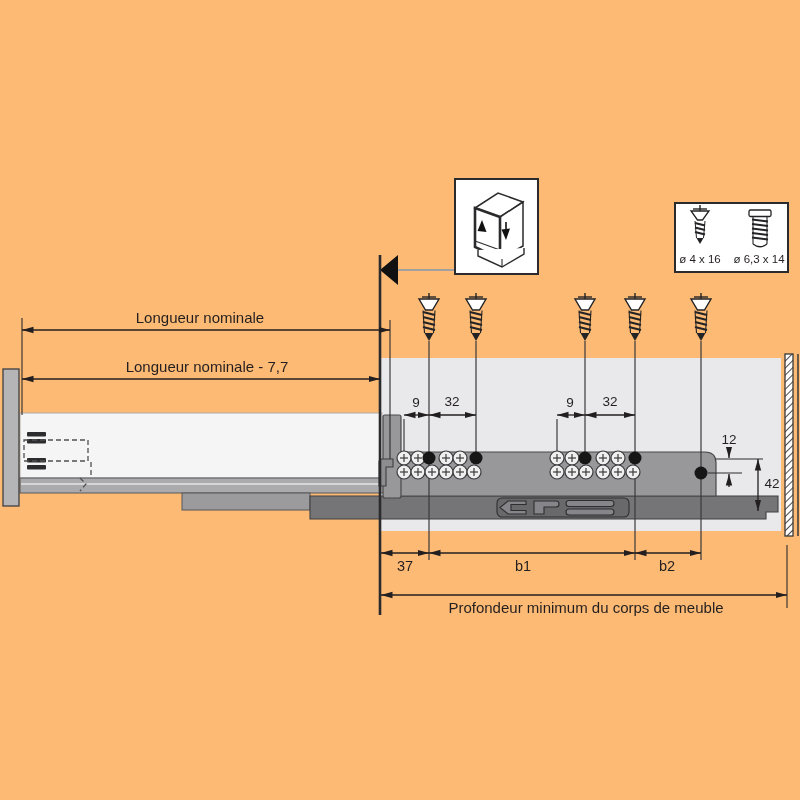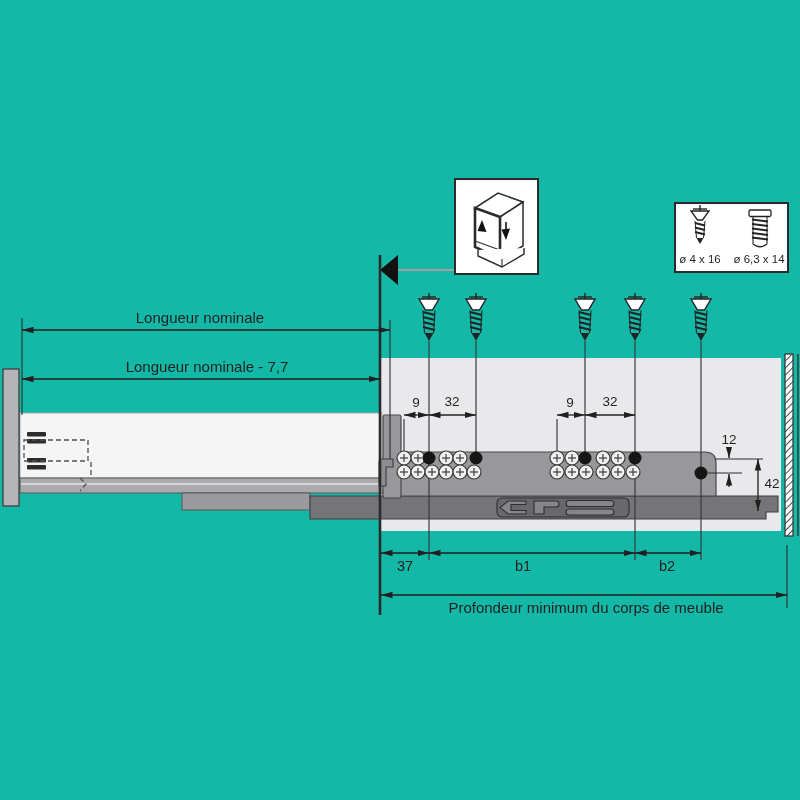--- a/index.html
+++ b/index.html
@@ -1,16 +1,16 @@
 <!DOCTYPE html>
 <html><head>
 <meta charset="utf-8">
 <style>
   html,body{margin:0;padding:0;background:#fff;width:800px;height:800px;overflow:hidden}
-  #stage{position:relative;width:800px;height:800px;background:#14b8a6}
+  #stage{position:relative;width:800px;height:800px;background:#fdba74}
   svg{display:block}
   text{font-family:"Liberation Sans","DejaVu Sans",sans-serif;fill:#231f20}
   .t15{font-size:15px}
   .t14{font-size:14.5px}
   .t13{font-size:13.5px}
   .t11{font-size:11.5px}
   .dim{stroke:#231f20;stroke-width:1.3;fill:none}
   .xl{stroke:#2c2c2e;stroke-width:1.1;fill:none}
   .guide{stroke:#3a3a3c;stroke-width:1.2;fill:none}
   .screwline{stroke:#232325;stroke-width:1.4;fill:none}

